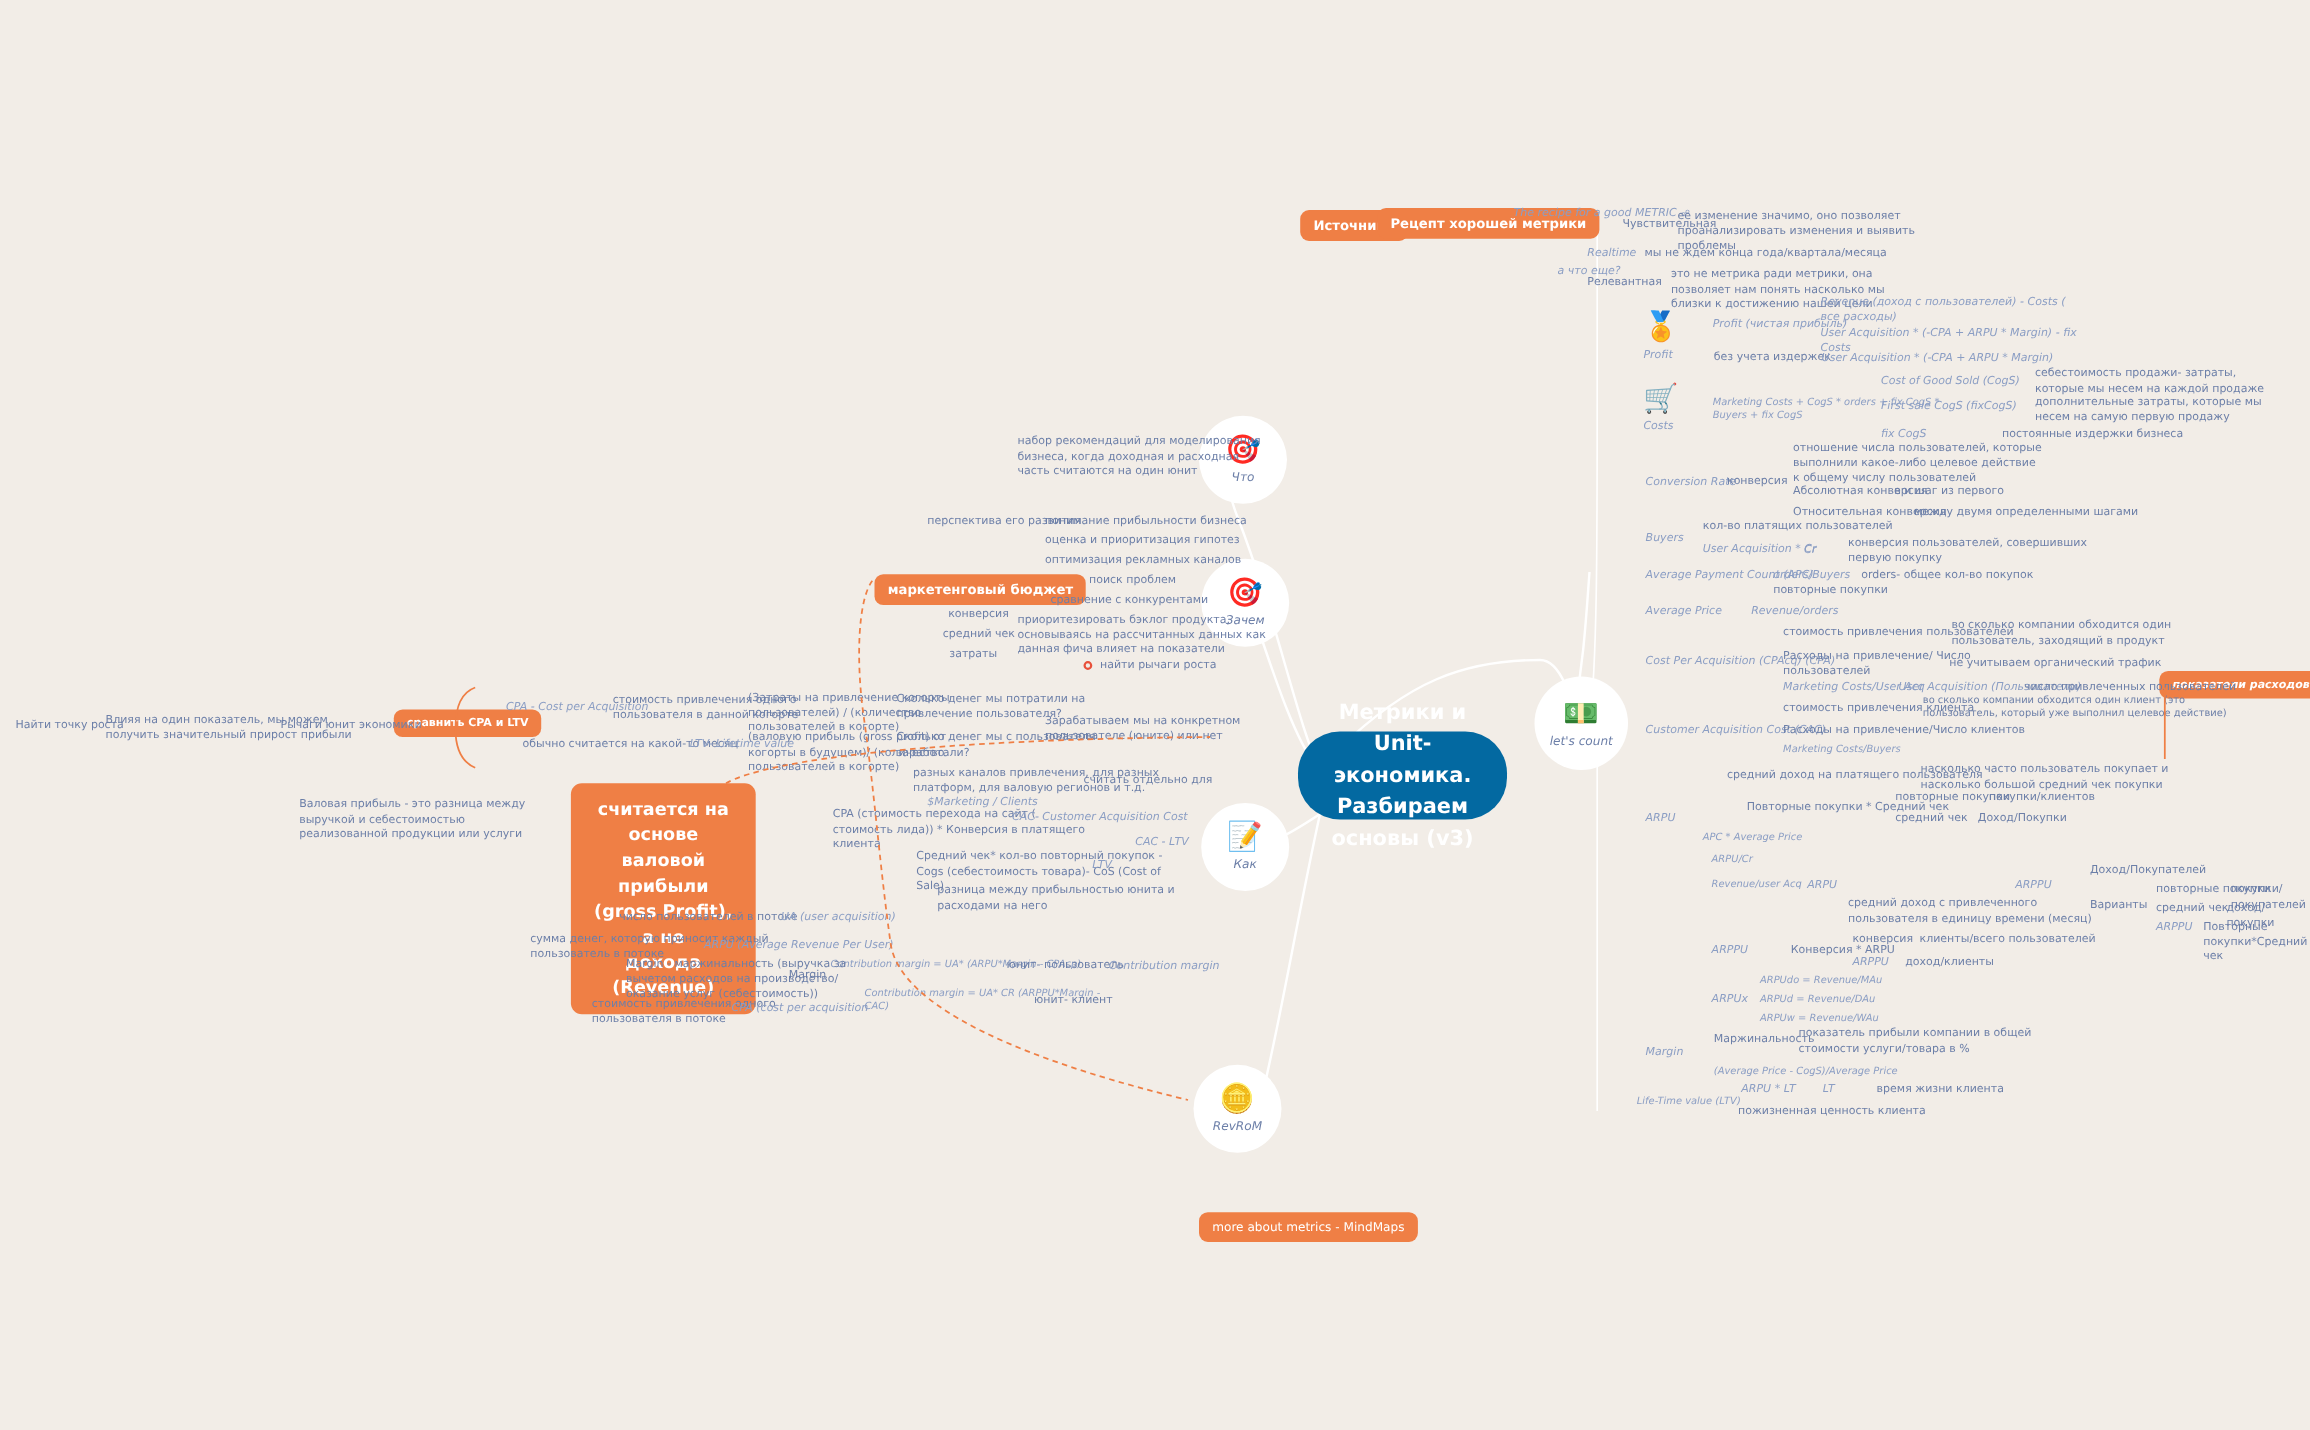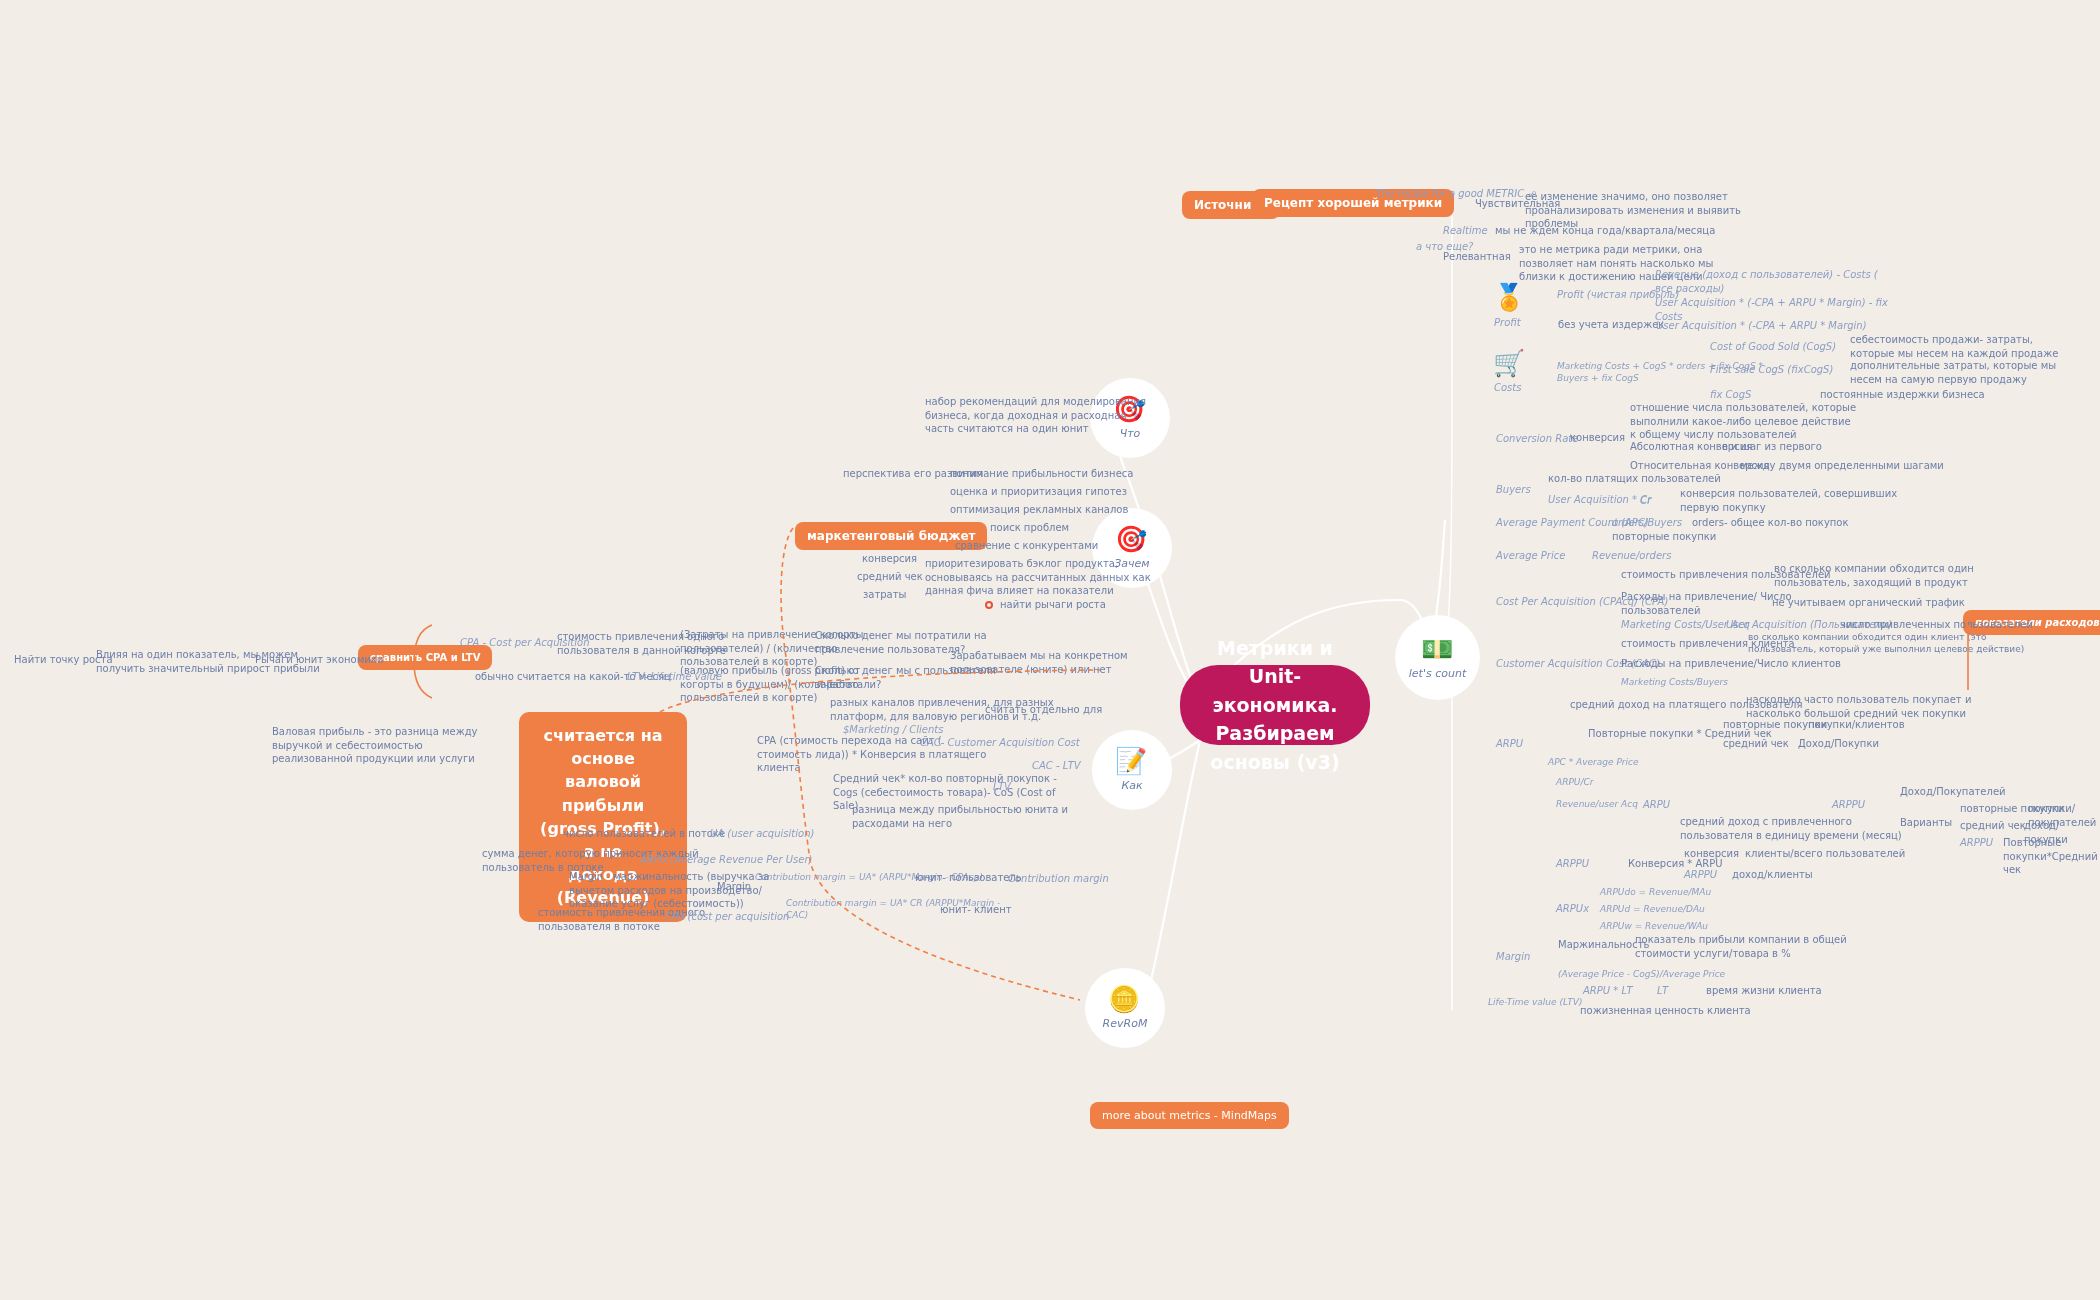--- a/index.html
+++ b/index.html
@@ -17,21 +17,21 @@
   .t10{font-size:10px;}
   .lat{font-family:"DejaVu Sans","Liberation Sans",sans-serif;font-style:italic;color:#8b9ec4;}
   .circle{
     position:absolute;background:#ffffff;border-radius:50%;
     display:flex;flex-direction:column;align-items:center;justify-content:center;
     box-shadow:0 0 0 0 rgba(0,0,0,0);
   }
   .circle .emoji{font-size:26px;line-height:1;}
   .circle .clabel{font-size:11px;color:#6c7fa8;margin-top:5px;font-style:italic;}
   .root{
-    position:absolute;background:#be185d;color:#fff;border-radius:38px;
+    position:absolute;background:#0369a1;color:#fff;border-radius:38px;
     display:flex;align-items:center;justify-content:center;text-align:center;
     font-size:19px;font-weight:bold;line-height:1.5;padding:14px 22px;box-sizing:border-box;
   }
   .badge{
     position:absolute;background:#ef7f45;color:#fff;border-radius:8px;
     padding:7px 12px;font-size:12px;font-weight:bold;white-space:nowrap;
     display:flex;align-items:center;justify-content:center;
   }
   .badge.big{font-size:16px;border-radius:10px;padding:12px 16px;white-space:pre-line;text-align:center;line-height:1.45;}
   .sq{position:absolute;width:8px;height:8px;border:2px solid #e8503a;box-sizing:border-box;}

